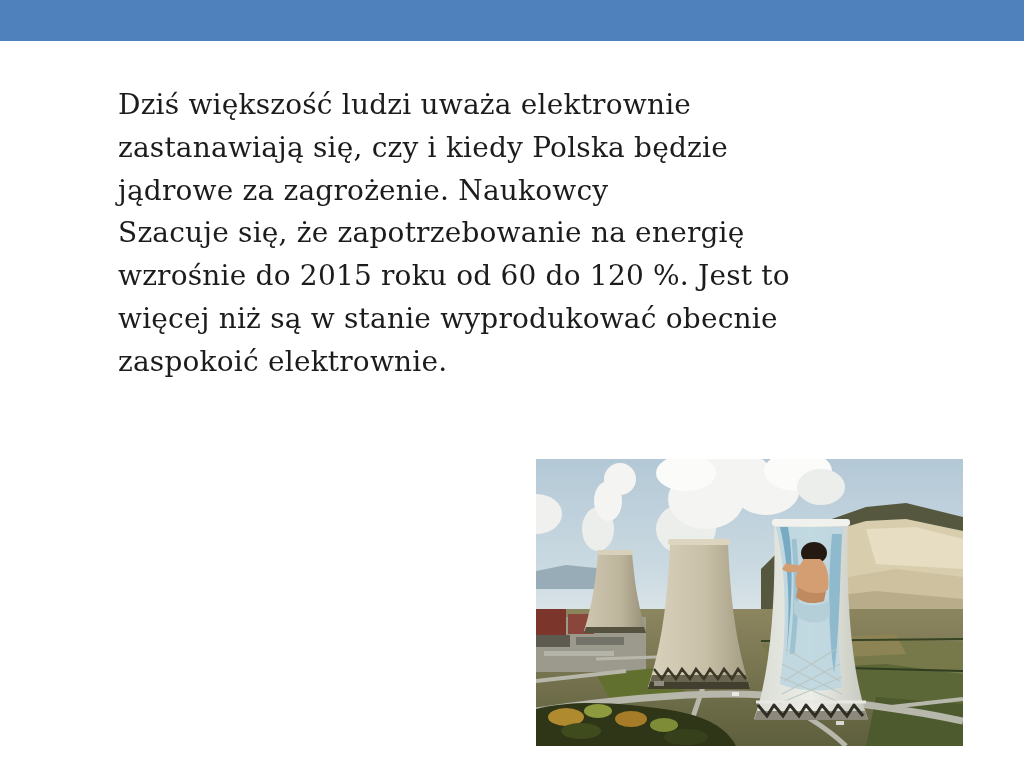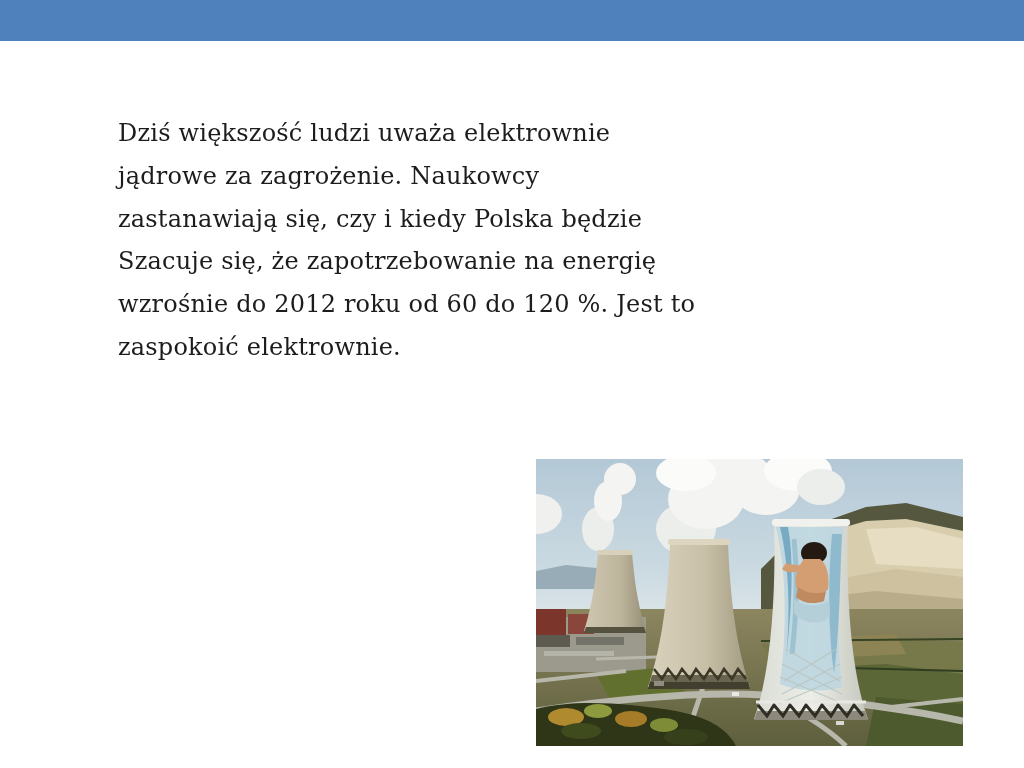--- a/index.html
+++ b/index.html
@@ -19,24 +19,24 @@
     position: absolute;
     left: 0;
     top: 0;
     width: 1024px;
     height: 41px;
     background: #4f81bd;
   }
   .body-text {
     position: absolute;
     left: 118px;
-    top: 112px;
+    top: 84px;
     width: 700px;
     color: #1c1c1c;
-    font-size: 24px;
+    font-size: 28px;
     line-height: 42.8px;
     letter-spacing: 0.2px;
   }
   .body-text .line {
     white-space: nowrap;
   }
   .photo {
     position: absolute;
     left: 536px;
     top: 459px;
@@ -50,24 +50,25 @@
 </style>
 </head>
 <body>
 
 <div class="slide">
 
   <div class="top-bar"></div>
 
   <div class="body-text">
     <div class="line">Dziś większość ludzi uważa elektrownie</div>
+    <div class="line">zastanawiają się, czy i kiedy Polska będzie</div>
     <div class="line">jądrowe za zagrożenie. Naukowcy</div>
-    <div class="line">zastanawiają się, czy i kiedy Polska będzie</div>
     <div class="line">Szacuje się, że zapotrzebowanie na energię</div>
-    <div class="line">wzrośnie do 2012 roku od 60 do 120 %. Jest to</div>
+    <div class="line">wzrośnie do 2015 roku od 60 do 120 %. Jest to</div>
+    <div class="line">więcej niż są w stanie wyprodukować obecnie</div>
     <div class="line">zaspokoić elektrownie.</div>
   </div>
 
   <div class="photo" title="Aerial photo of a nuclear power plant: steaming cooling towers, the nearest tower painted with a mural of a child, limestone quarry cliff behind, green fields, roads and autumn forest in the foreground.">
     <svg width="427" height="287" viewBox="0 0 427 287" xmlns="http://www.w3.org/2000/svg">
       <defs>
         <linearGradient id="sky" x1="0" y1="0" x2="0" y2="1">
           <stop offset="0" stop-color="#b3c8d6"></stop>
           <stop offset="0.7" stop-color="#ccdbe2"></stop>
           <stop offset="1" stop-color="#dde6e8"></stop>

